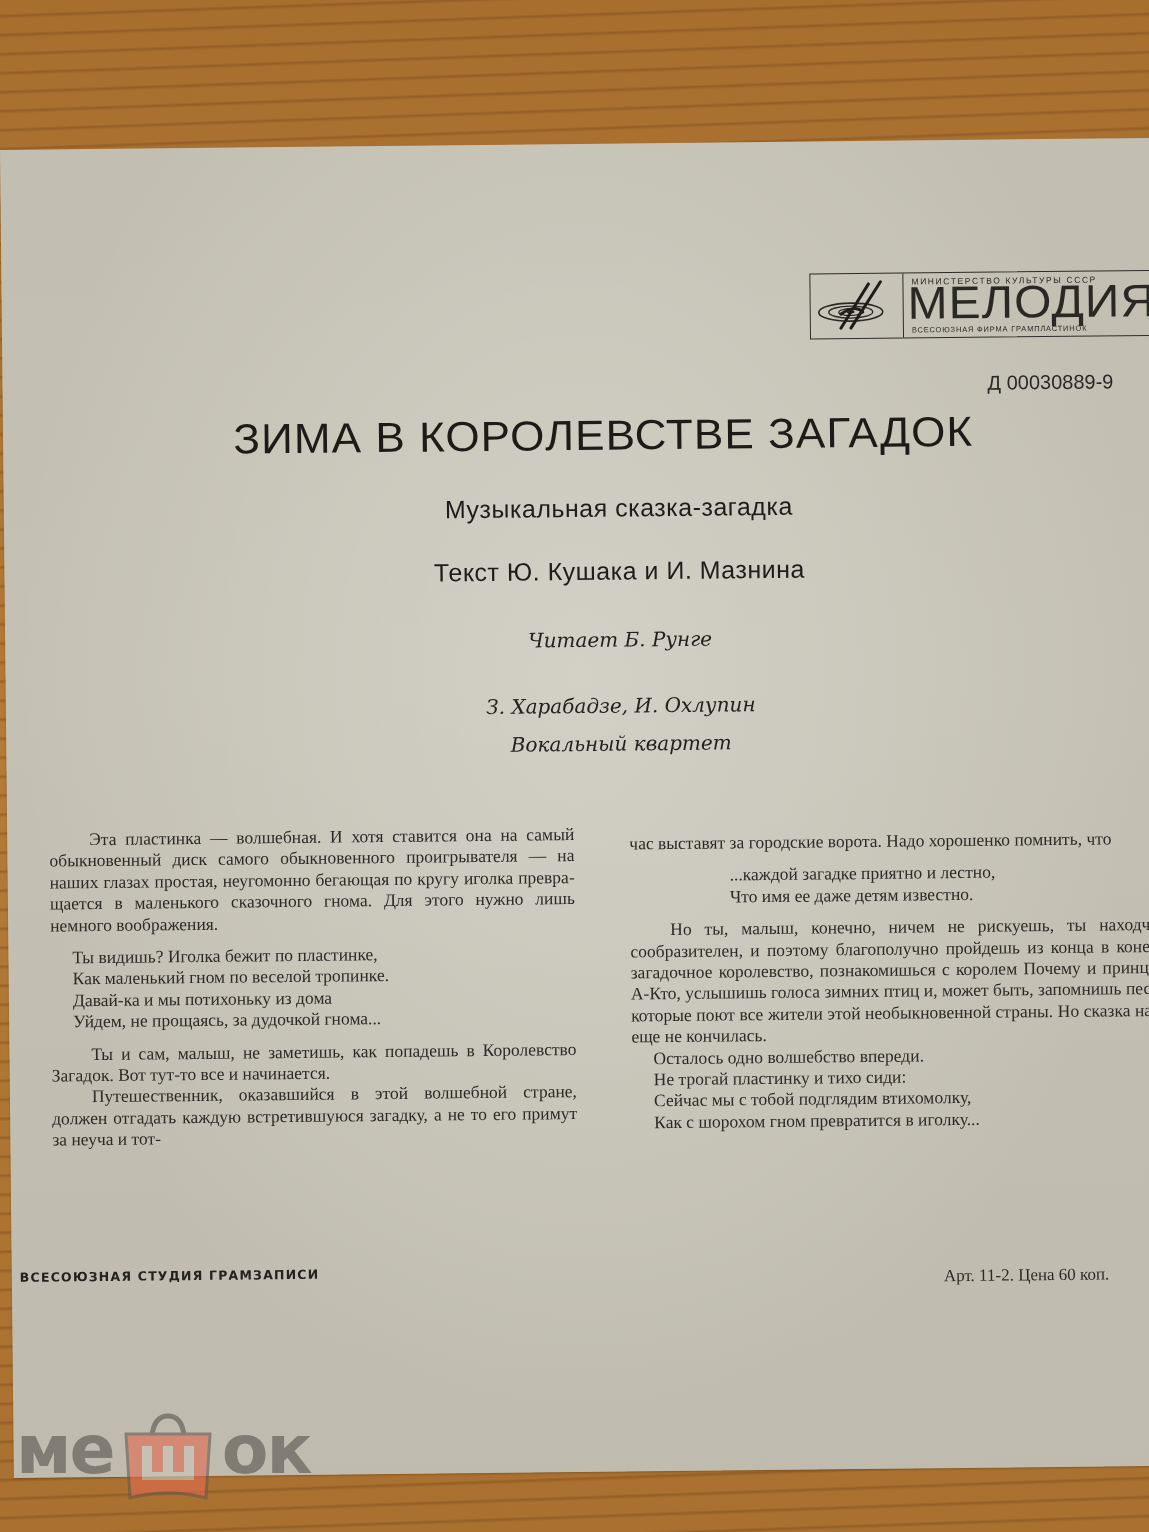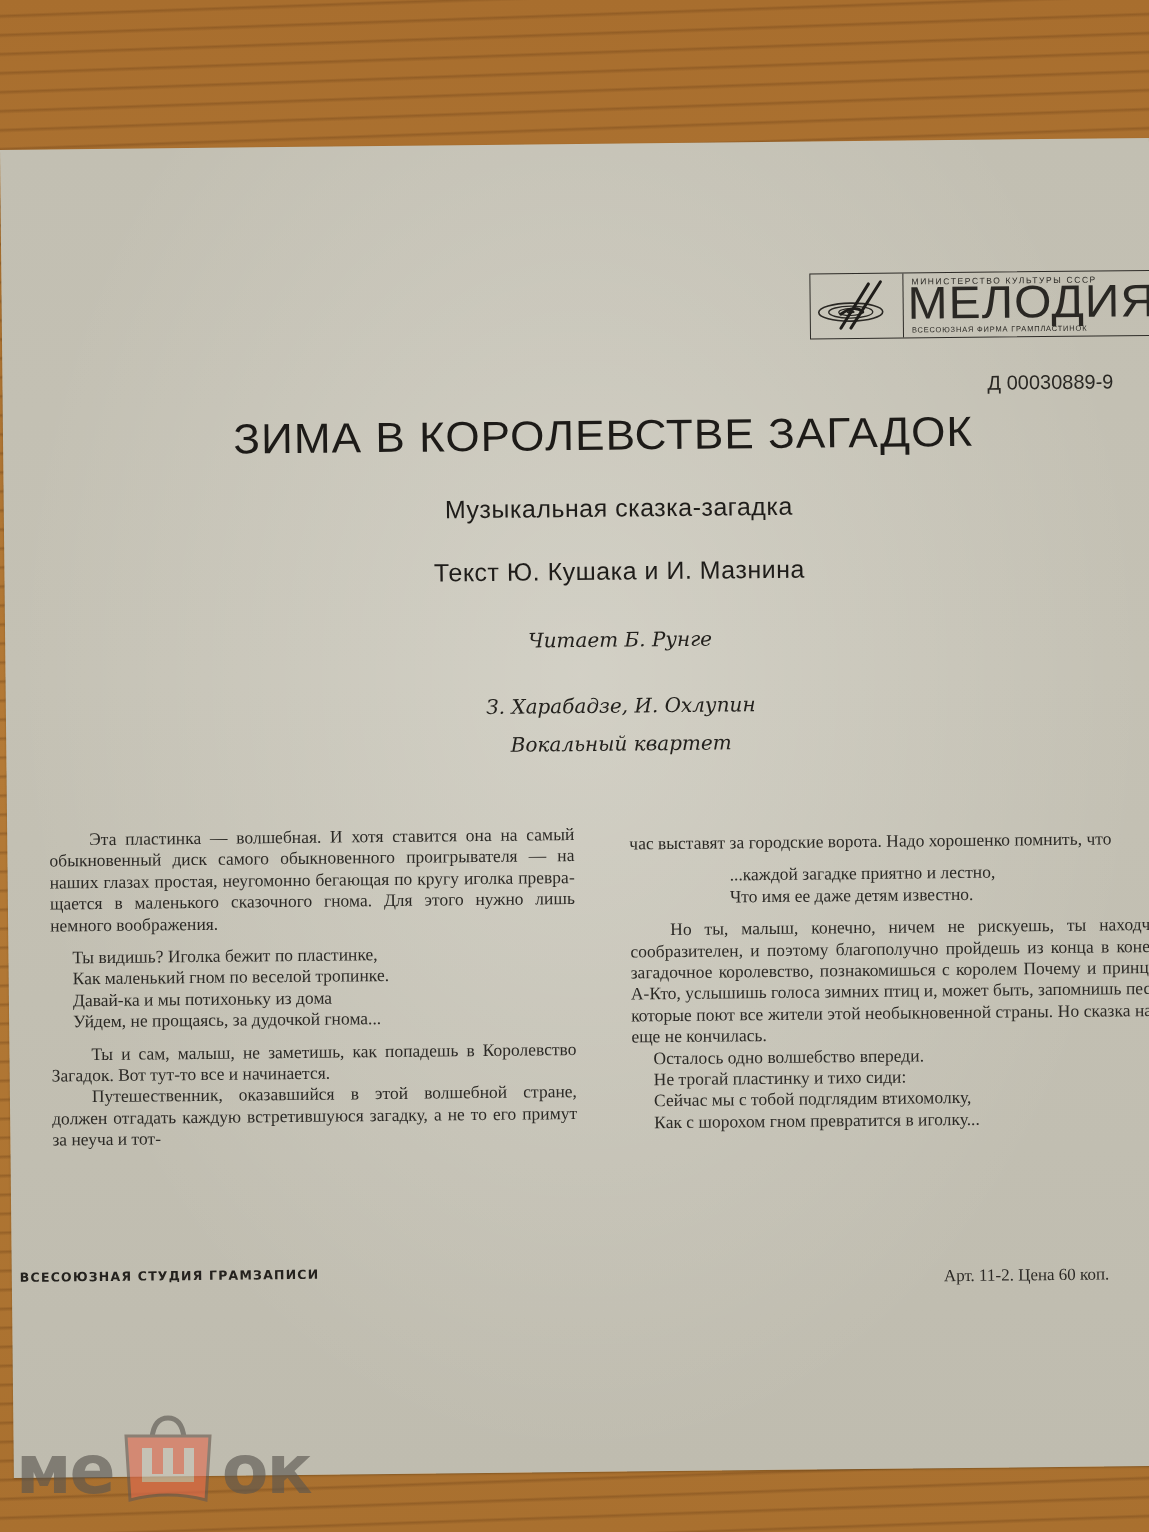--- a/index.html
+++ b/index.html
@@ -45,21 +45,21 @@
     .col p { margin: 0; }
     .ind { text-indent: 40px; }
     .verse { padding-left: 22px; text-align: left; white-space: nowrap; }
     .verse-r { padding-left: 100px; text-align: left; white-space: nowrap; }
     .gap { height: 11px; }
     .left-col { left: 42px; top: 680px; width: 525px; }
     .right-col { left: 622px; top: 690px; width: 560px; }
     .studio { position: absolute; left: 8px; top: 1120px; font-family: "DejaVu Sans", sans-serif; font-weight: bold; font-size: 12.5px; letter-spacing: 1.2px; color: #24221e; }
     .price { position: absolute; left: 932px; top: 1126px; font-family: "Liberation Serif", serif; font-size: 17px; color: #2c2a26; white-space: nowrap; }
     
-    .wm { position: absolute; left: 16px; top: 1420px; height: 80px; display: flex; align-items: flex-end; opacity: 0.62; gap: 8px; }
+    .wm { position: absolute; left: 16px; top: 1420px; height: 80px; display: flex; opacity: 0.62; gap: 8px; }
     .wm-text { font-family: "DejaVu Sans", sans-serif; font-weight: bold; font-size: 68px; color: #5a5650; letter-spacing: -2px; line-height: 60px; }
     .wm-bag { width: 96px; height: 78px; position: relative; margin: 0 -2px; }
   </style>
 </head>
 <body>
 
 <div class="paper">
 
   <div class="logo">
     <div class="logo-mark">

